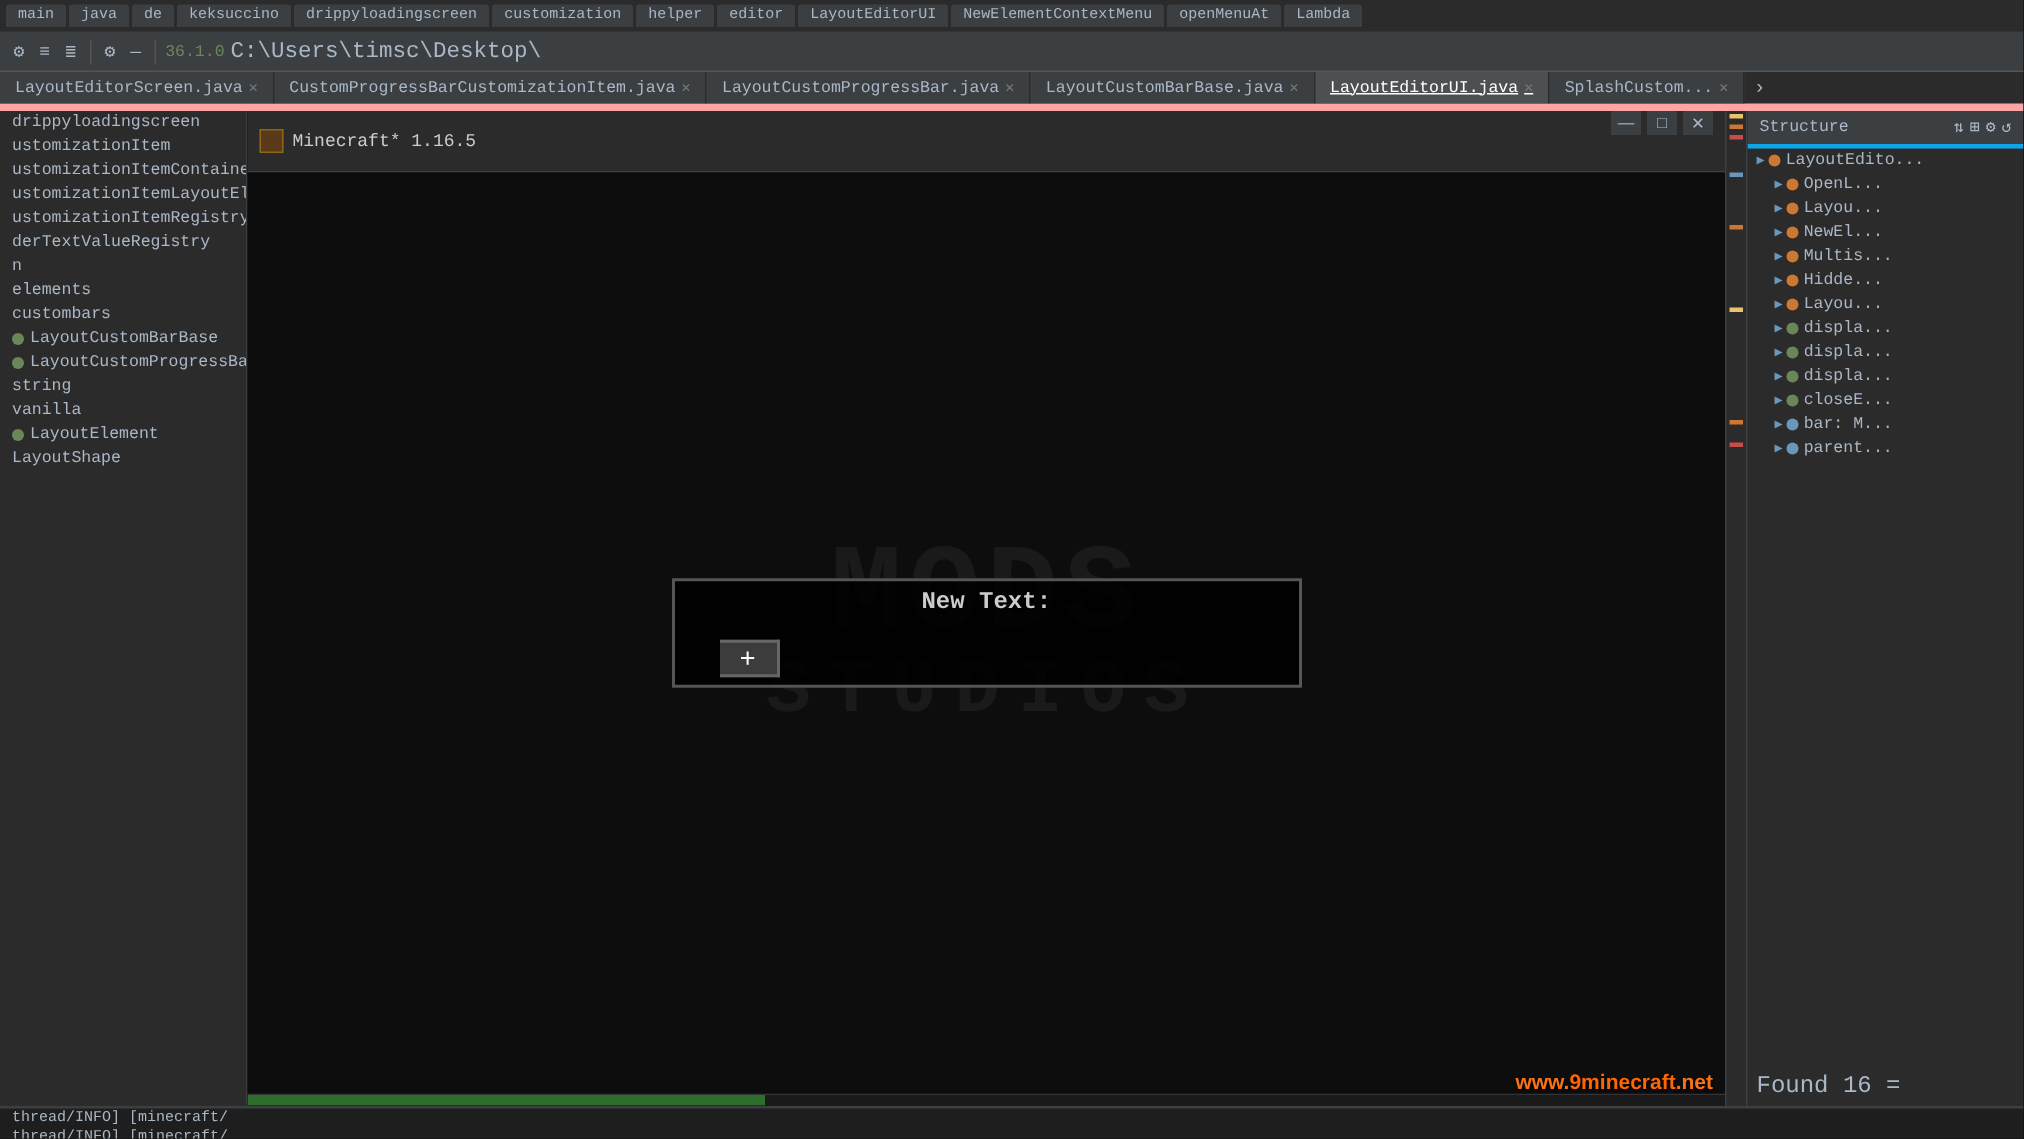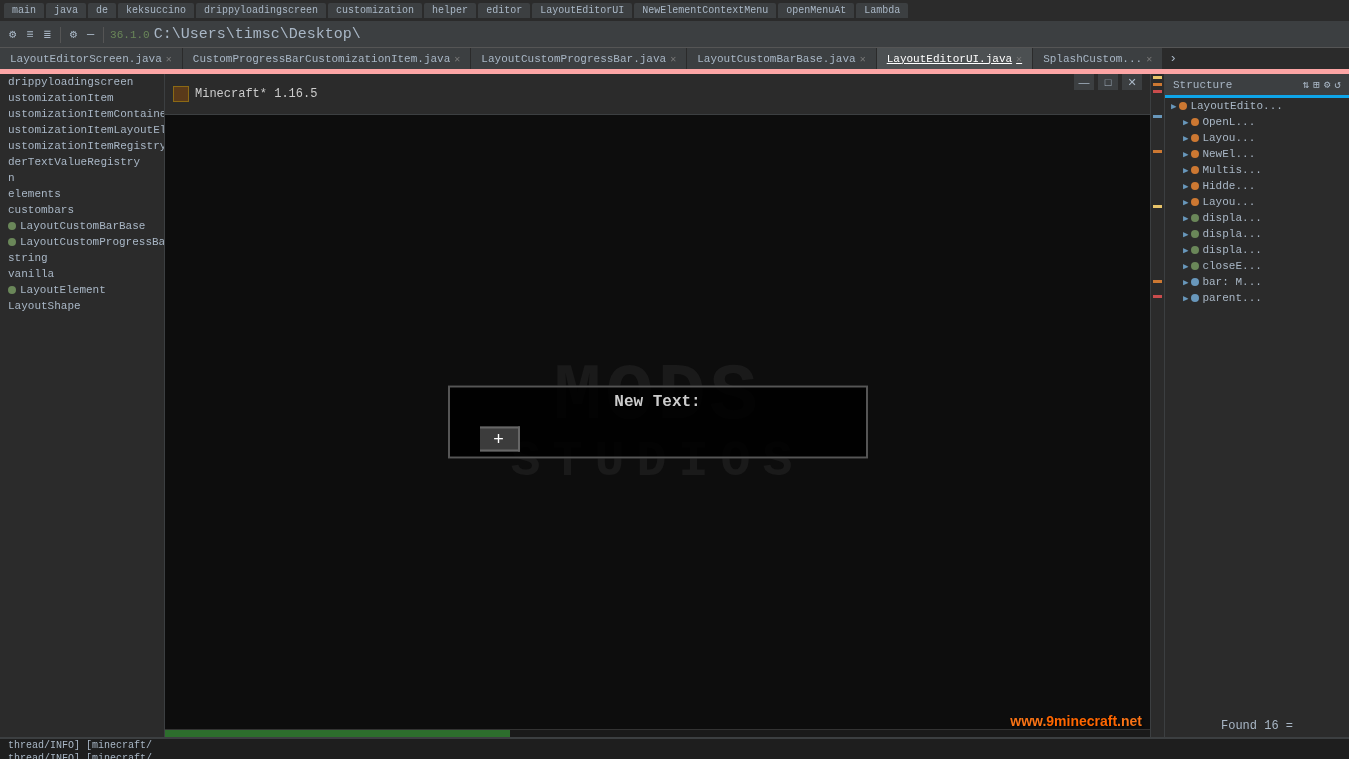--- a/index.html
+++ b/index.html
@@ -599,21 +599,21 @@
       <span class="arrow">▶</span>
       <span class="dot-color" style="background:#6897bb;"></span>
       <span>bar: M...</span>
     </div>
     <div class="right-tree-item" style="padding-left:18px;">
       <span class="arrow">▶</span>
       <span class="dot-color" style="background:#6897bb;"></span>
       <span>parent...</span>
     </div>
 
-    <div style="margin-top:auto; padding: 4px 6px; font-size:12px; color:#a9b7c6; text-align:center;">Found 16 =</div>
+    <div style="margin-top:auto; padding: 4px 6px; font-size:16px; color:#a9b7c6; text-align:left;">Found 16 =</div>
   </div>
 </div>
 
 <div class="bottom-console">
   <div class="console-line">thread/INFO] [minecraft/</div>
   <div class="console-line">thread/INFO] [minecraft/</div>
 
 </div>
 
 </body></html>

